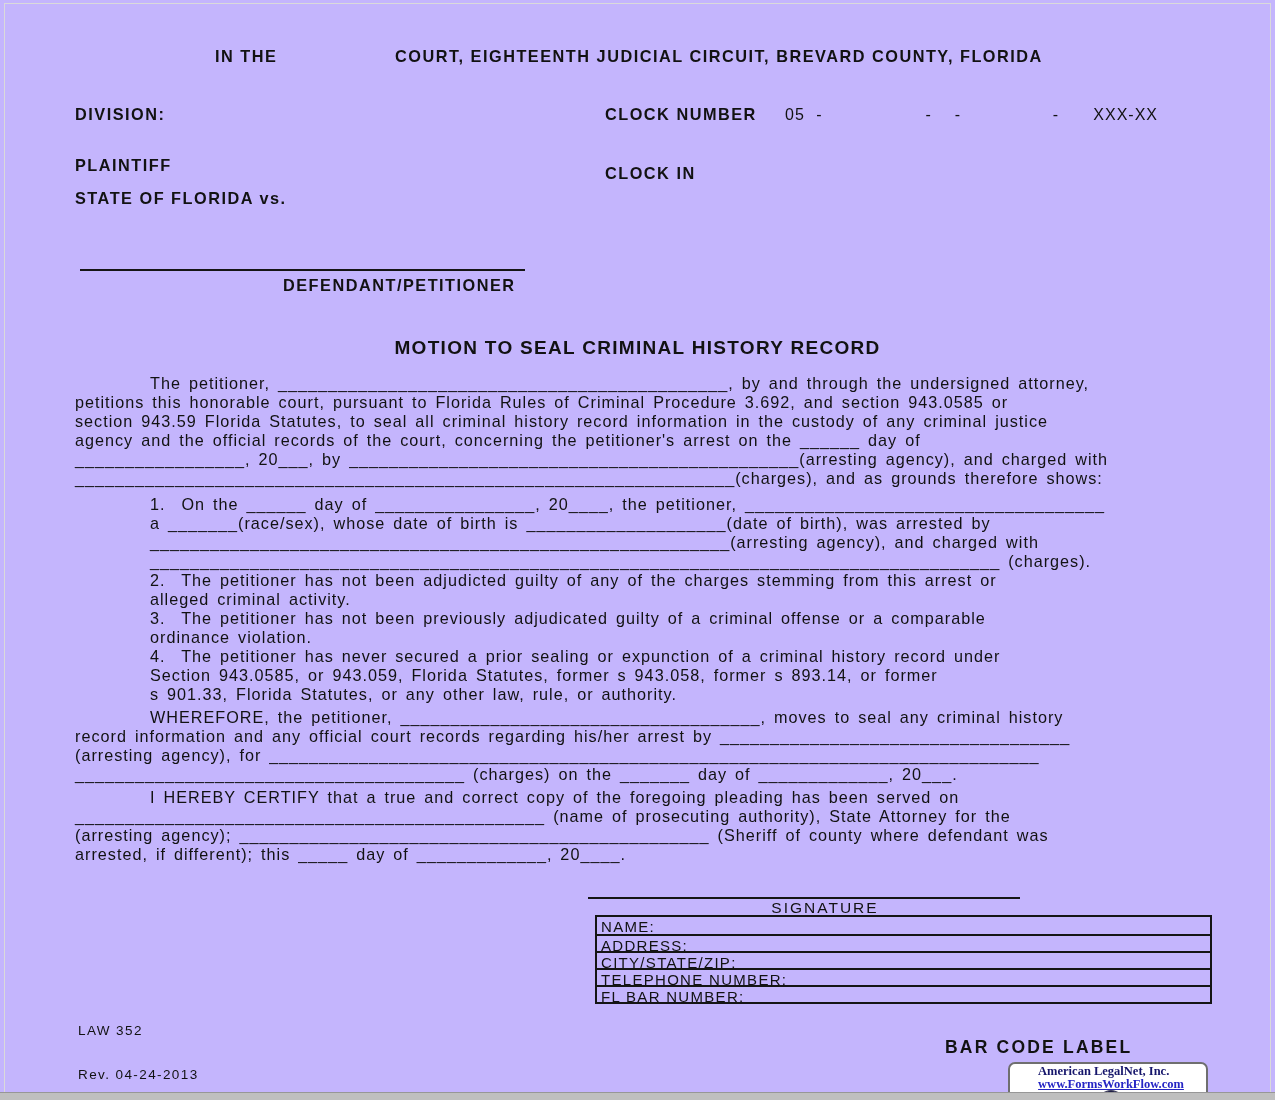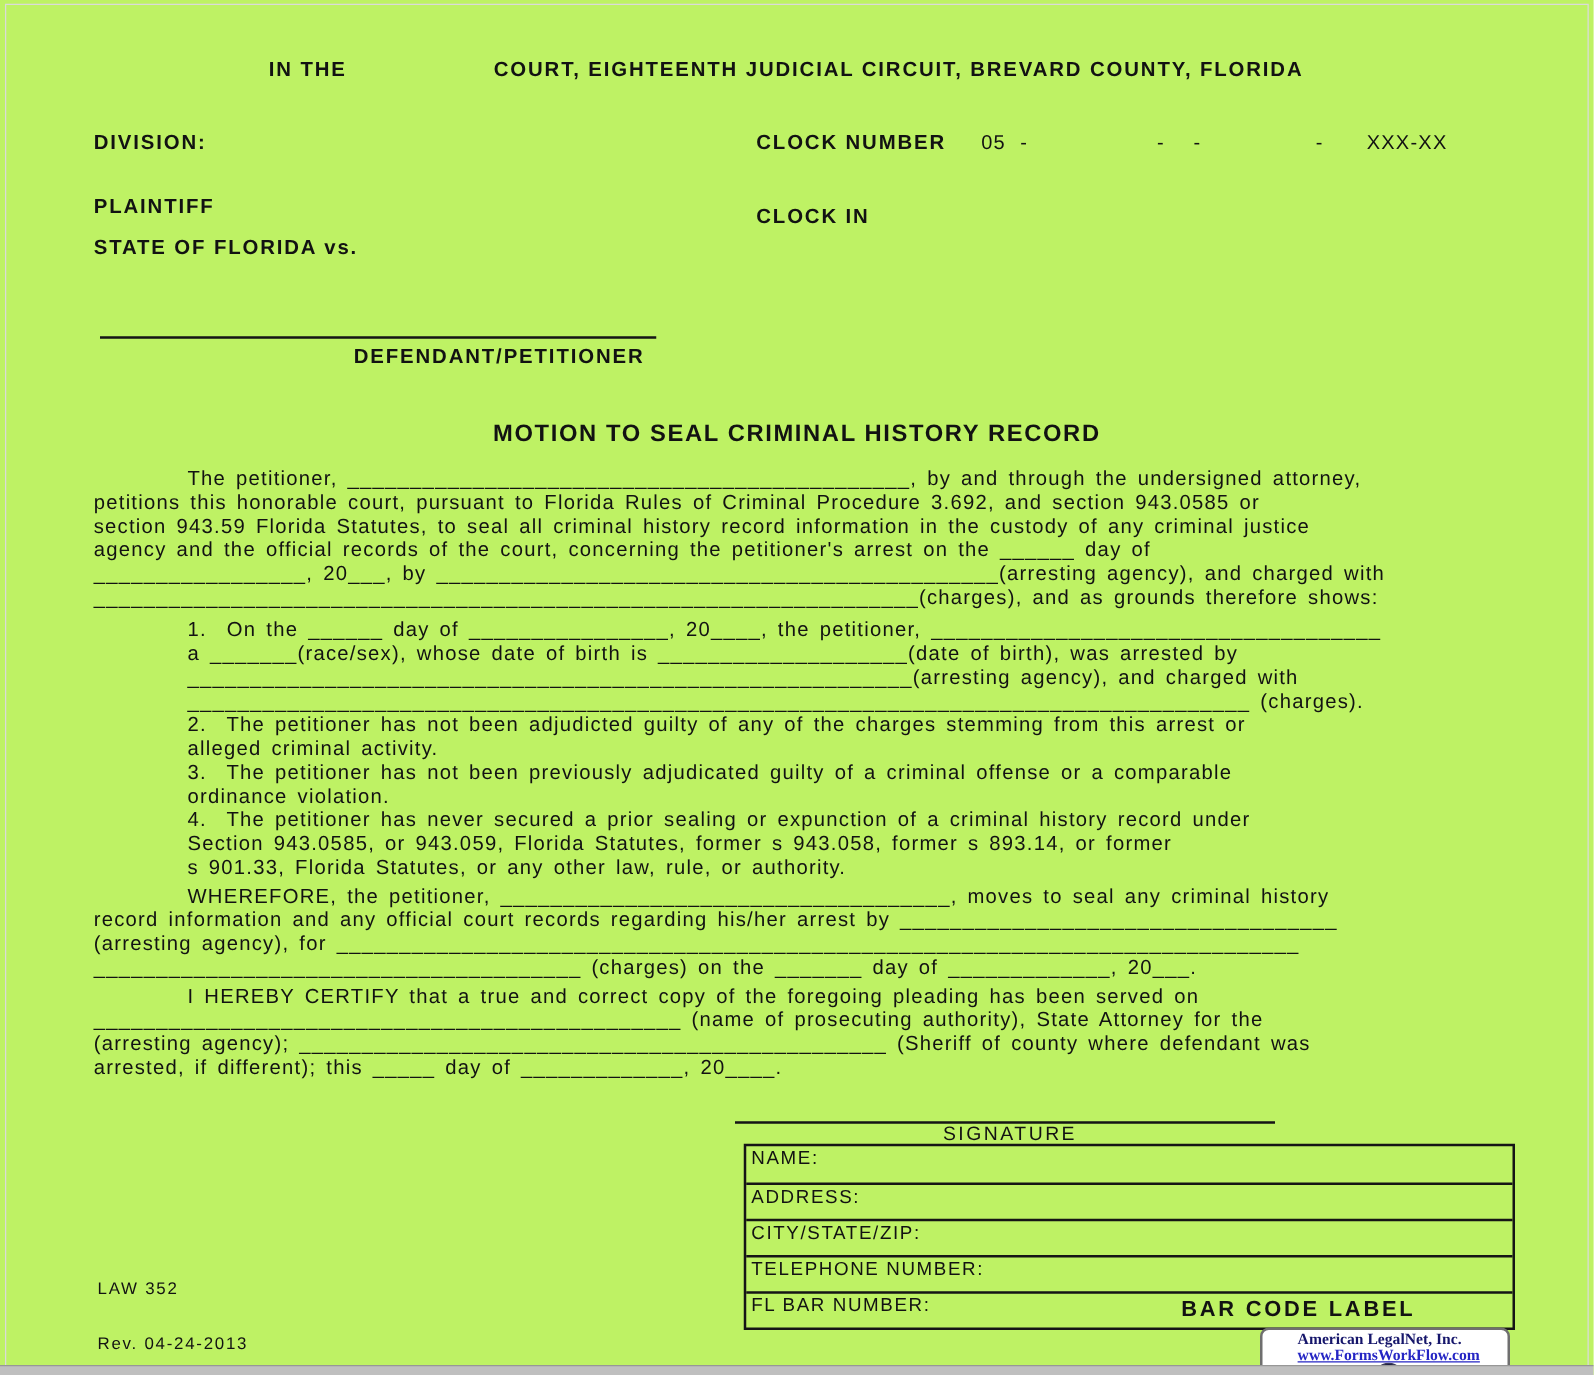--- a/index.html
+++ b/index.html
@@ -1,17 +1,17 @@
 <!DOCTYPE html>
 <html><head>
 <meta charset="utf-8">
 <style>
   html,body { margin:0; padding:0; background:#ffffff; }
   .page {
-    position:relative; width:1275px; height:1100px; background:#bef264;
+    position:relative; width:1275px; height:1100px; background:#c4b5fd;
     font-family:"Liberation Sans", sans-serif; color:#121212; overflow:hidden;
   }
   .frame {
     position:absolute; top:3px; left:4px; right:4px; bottom:6px;
     border:1px solid #dadada; pointer-events:none;
   }
   .bottom-strip {
     position:absolute; left:0; right:0; bottom:0; height:7px;
     background:#bfbfbf; border-top:1px solid #979797;
   }
@@ -28,29 +28,29 @@
     font-size:16.2px; letter-spacing:1px; word-spacing:2.5px; line-height:18.9px;
   }
   .ln { white-space:pre; }
   .indent { padding-left:75px; }
   .items { margin-left:75px; }
   .para-p1 { margin-bottom:8px; }
   .para-items { margin-bottom:5px; }
   .para-wf { margin-bottom:4px; }
   .sig-rule { position:absolute; left:588px; top:897px; width:432px; border-top:2.5px solid #151515; }
   .sig-label {
-    position:absolute; left:592px; top:899px; width:432px; text-align:center;
+    position:absolute; left:609px; top:899px; width:432px; text-align:center;
     font-size:15.5px; letter-spacing:2px;
   }
   .sig-table {
     position:absolute; left:595px; top:915px; width:617px;
     border:2px solid #151515; box-sizing:border-box;
   }
   .sig-row {
-    height:29px; box-sizing:border-box; padding:1px 0 0 4px;
+    height:17px; box-sizing:border-box; padding:1px 0 0 4px;
     font-size:15px; letter-spacing:1.3px; border-top:2px solid #151515; white-space:pre;
   }
   .sig-row:first-child { border-top:none; }
   .law-block {
     position:absolute; left:78px; top:995px;
     font-size:13.5px; letter-spacing:1.4px; line-height:14.5px; white-space:pre;
   }
   .barcode-label {
     position:absolute; left:945px; top:1037px;
     font-weight:bold; font-size:17.5px; letter-spacing:2.2px; white-space:pre;text-align:right;

